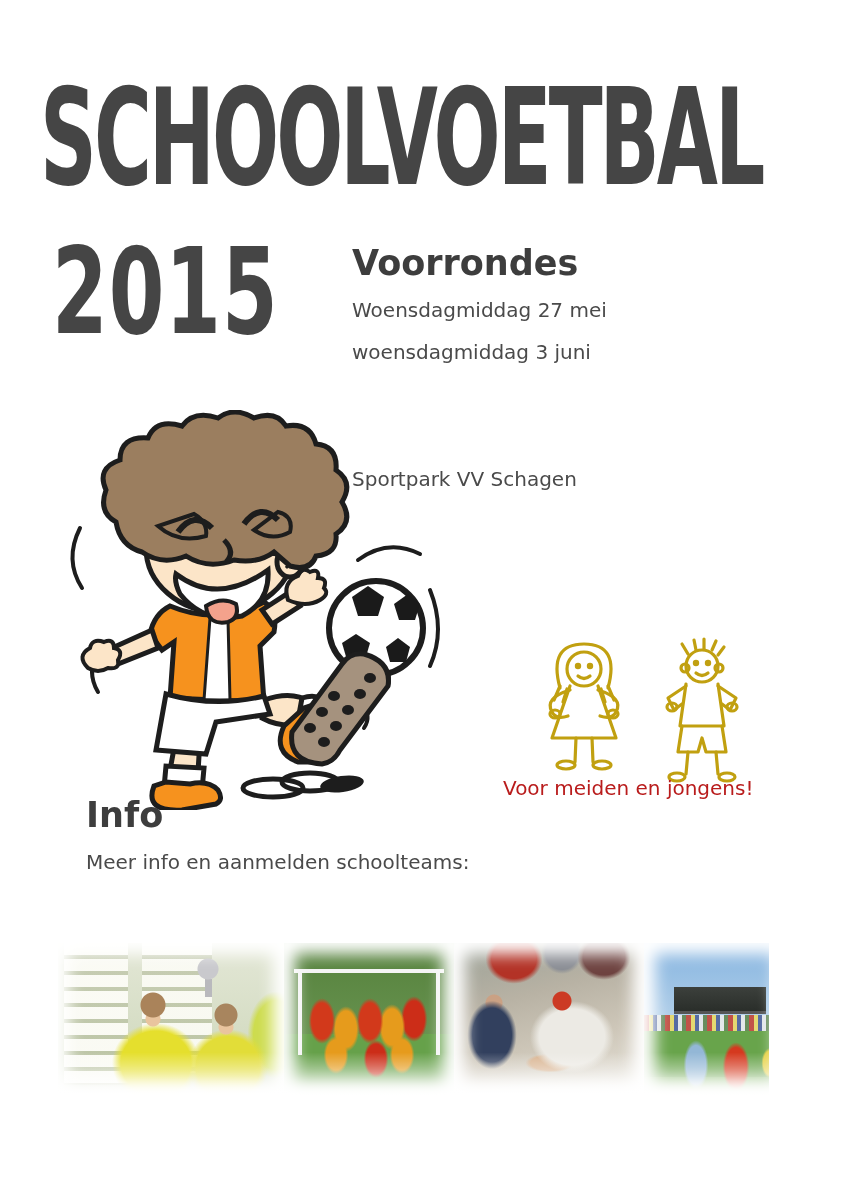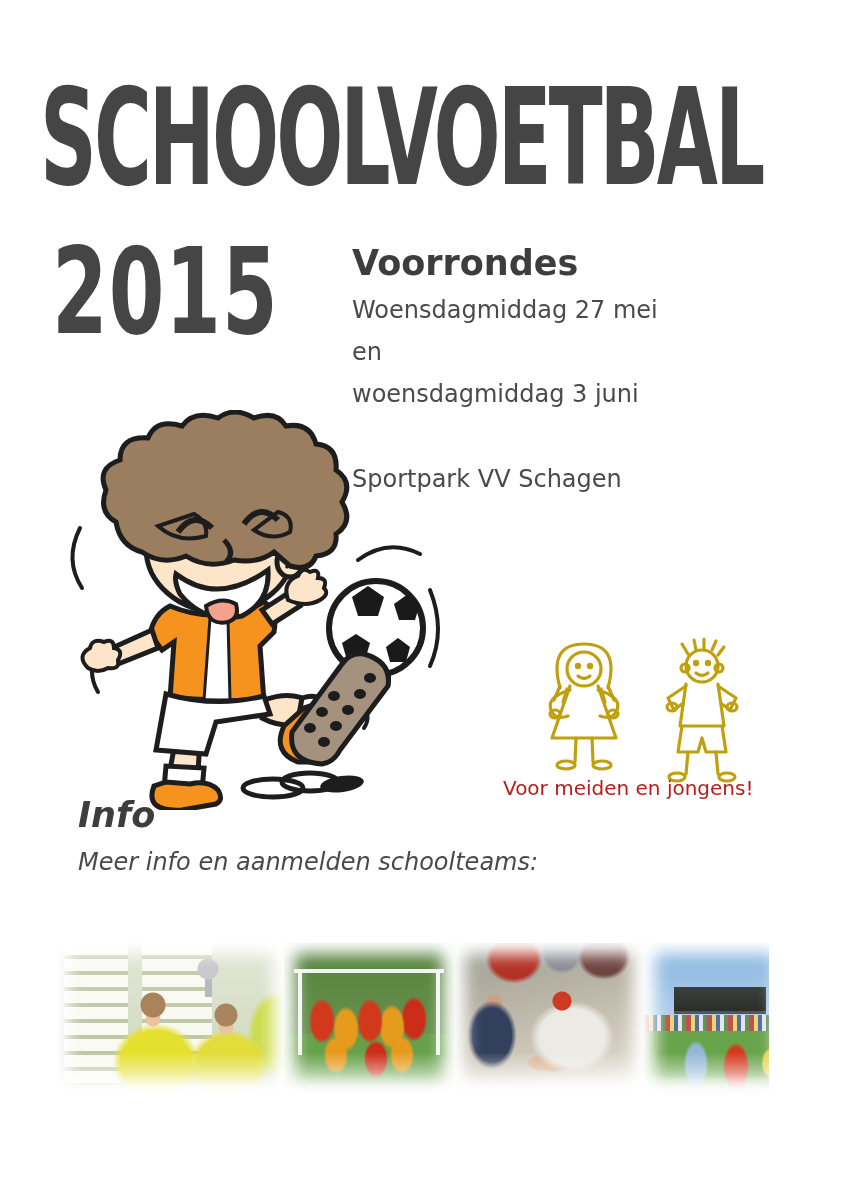--- a/index.html
+++ b/index.html
@@ -16,21 +16,21 @@
   .year{
     position:absolute;left:52px;top:232px;
     font-weight:800;font-size:80px;line-height:1;letter-spacing:1px;
     color:#454545;transform:scaleY(1.5);transform-origin:0 0;white-space:nowrap;
   }
   .block{position:absolute;}
   .block h2{
     margin:0 0 9px 0;font-size:35px;line-height:34px;font-weight:800;color:#3d3d3d;
     letter-spacing:0px;
   }
-  .block p{margin:0;font-size:24px;line-height:42px;color:#4a4a4a;}
+  .block p{margin:0;font-size:20px;line-height:42px;color:#4a4a4a;}
   .caption{
     position:absolute;left:503px;top:776px;font-size:20px;color:#b91c1c;white-space:nowrap;
   }
   .boy-illu{position:absolute;left:58px;top:410px;}
   .kids-illu{position:absolute;left:522px;top:636px;}
 
   
   .photo-strip{
     position:absolute;left:58px;top:943px;width:728px;height:152px;display:flex;
   }
@@ -118,21 +118,20 @@
 <body>
 
 <div class="page">
 
   <div class="title">SCHOOLVOETBAL</div>
   <div class="year">2015</div>
 
   <div class="block" style="left:352px;top:246px;">
     <h2>Voorrondes</h2>
     <p>Woensdagmiddag 27 mei</p>
-    <p>en</p>
     <p>woensdagmiddag 3 juni</p>
   </div>
 
   <div class="block" style="left:352px;top:458px;">
     <p>Sportpark VV Schagen</p>
   </div>
 
   <svg class="boy-illu" width="390" height="400" viewBox="0 0 390 400">
     <g fill="none" stroke="#1d1d1d" stroke-width="4" stroke-linecap="round">
       <path d="M 22 118 Q 6 150 24 178"></path>
@@ -229,21 +228,21 @@
         <path d="M 160 90 L 156 116 L 176 116 L 180 102 L 184 116 L 204 116 L 200 90"></path>
         <path d="M 166 116 L 164 138 M 194 116 L 196 138"></path>
         <ellipse cx="155" cy="141" rx="8" ry="4"></ellipse>
         <ellipse cx="205" cy="141" rx="8" ry="4"></ellipse>
       </g>
     </g>
   </svg>
 
   <div class="caption">Voor meiden en jongens!</div>
 
-  <div class="block" style="left:78px;top:798px;font-style:italic;">
+  <div class="block" style="left:86px;top:798px;">
     <h2>Info</h2>
     <p>Meer info en aanmelden schoolteams:</p>
   </div>
 
   <div class="photo-strip">
     <div class="photo photo-1" role="img" aria-label="children in yellow shirts lifting a trophy in front of sponsor boards"></div>
     <div class="photo photo-2" role="img" aria-label="youth team in red and yellow striped shirts posing at a goal"></div>
     <div class="photo photo-3" role="img" aria-label="man with red cap helping a young player"></div>
     <div class="photo photo-4" role="img" aria-label="crowd of players on a sports field with clubhouse and blue sky"></div>
   </div>

